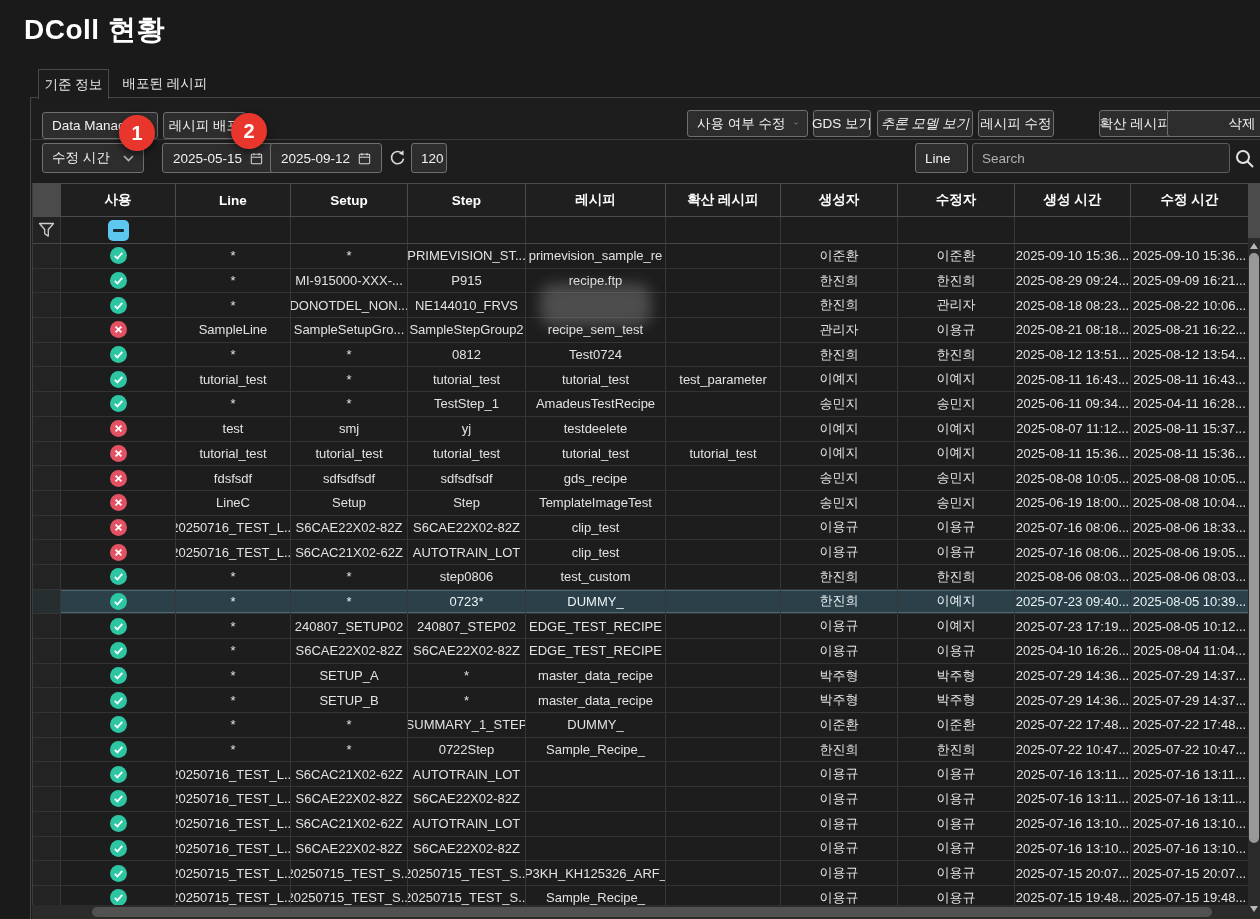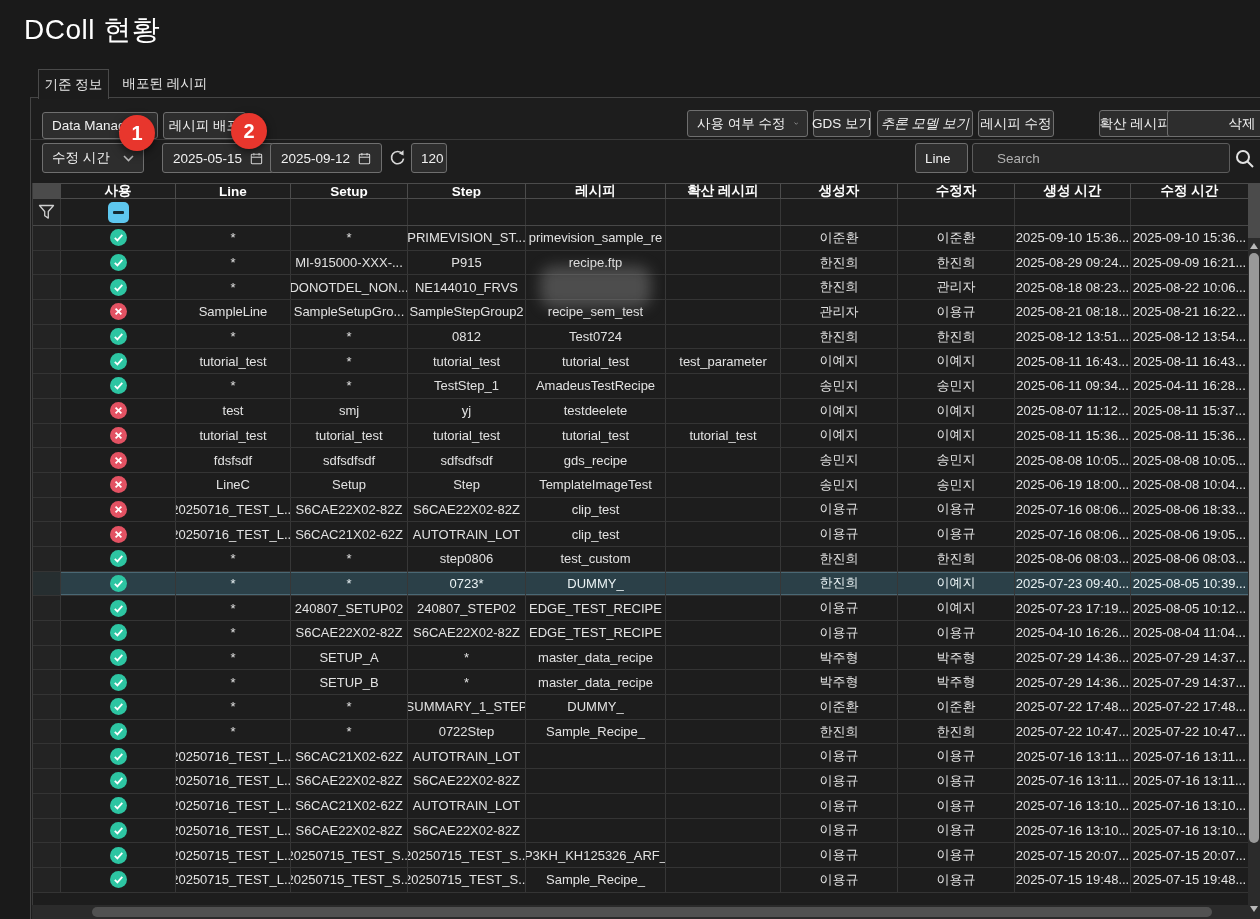--- a/index.html
+++ b/index.html
@@ -1,41 +1,41 @@
 <!DOCTYPE html>
 <html><head>
 <meta charset="utf-8">
 <style>
   * { margin:0; padding:0; }
   html,body { background:#111; }
   body { font-family:"Liberation Sans","DejaVu Sans",sans-serif; }
   .app { position:relative; width:1260px; height:919px; background:#1a1a1a; overflow:hidden; }
 
-  .page-title { position:absolute; left:24px; top:11px; font-size:28px; font-weight:normal; color:#ffffff; letter-spacing:.5px; }
+  .page-title { position:absolute; left:24px; top:11px; font-size:28px; font-weight:bold; color:#ffffff; letter-spacing:.5px; }
 
   .tab { position:absolute; top:69px; height:30px; display:flex; align-items:center; justify-content:center; font-size:13.5px; color:#e8e8e8; cursor:pointer; }
   .tab-active { left:38px; width:71px; background:#1c1c1c; border:1px solid #4a4a4a; border-bottom:none; z-index:3; box-sizing:border-box; }
   .tab-inactive { left:112px; width:106px; }
 
   .panel { position:absolute; left:30px; top:97px; width:1240px; height:830px; background:#1d1d1d; border:1px solid #454545; box-sizing:border-box; }
   .divider { position:absolute; left:31px; top:139px; width:1229px; height:1px; background:#3a3a3a; }
 
   .btn { position:absolute; box-sizing:border-box; height:27px; background:#2d2d2d; border:1px solid #6f6f6f; border-radius:3px; color:#f1f1f1; font-size:13.5px; display:flex; align-items:center; justify-content:center; gap:8px; cursor:pointer; white-space:nowrap; }
   .btn.dd { justify-content:space-between; padding:0 9px; }
   .btn.datebtn { justify-content:space-between; padding:0 10px; }
   .btn.tall { height:30px; }
   .iconbtn { position:absolute; width:22px; height:22px; display:flex; align-items:center; justify-content:center; cursor:pointer; background:none; border:none; }
 
-  .search { position:absolute; left:972px; top:143px; width:258px; height:30px; box-sizing:border-box; background:#262626; border:1px solid #5c5c5c; border-radius:3px; color:#dddddd; font-size:13.5px; padding:0 24px; font-family:"Liberation Sans","DejaVu Sans",sans-serif; }
+  .search { position:absolute; left:972px; top:143px; width:258px; height:30px; box-sizing:border-box; background:#262626; border:1px solid #5c5c5c; border-radius:3px; color:#dddddd; font-size:13.5px; padding:0 9px; font-family:"Liberation Sans","DejaVu Sans",sans-serif; }
   .search::placeholder { color:#b0b0b0; }
 
   .badge { position:absolute; width:36px; height:36px; border-radius:50%; background:#e8362d; color:#fff; font-size:20px; font-weight:bold; display:flex; align-items:center; justify-content:center; z-index:10; box-shadow:0 3px 8px rgba(0,0,0,.55); }
 
   .grid { position:absolute; left:32px; top:183px; width:1216px; height:722px; overflow:hidden; border-left:1px solid #3c3c3c; box-sizing:content-box; }
-  #grid-header { display:flex; height:16px; box-sizing:border-box; border-top:1px solid #4c4c4c; border-bottom:1px solid #4c4c4c; background:#1f1f1f; }
+  #grid-header { display:flex; height:34px; box-sizing:border-box; border-top:1px solid #4c4c4c; border-bottom:1px solid #4c4c4c; background:#1f1f1f; }
   #grid-filter { display:flex; height:27px; box-sizing:border-box; border-bottom:1px solid #484848; background:#1d1d1d; }
   .grow { display:flex; height:24.7px; box-sizing:border-box; border-bottom:1px solid #343434; background:#1d1d1d; }
   .grow.sel { background:#2b4048; box-shadow:inset 0 1px 0 #4a6874, inset 0 -1px 0 #4a6874; }
   .grow.sel .gc { color:#eaf2f4; }
   .grow.sel .c0 { background:#262e30; }
 
   .gc { box-sizing:border-box; display:flex; align-items:center; justify-content:center; font-size:13px; color:#e2e2e2; border-right:1px solid #373737; overflow:hidden; white-space:nowrap; position:relative; height:100%; }
   .hc { font-weight:bold; color:#ffffff; background:#1f1f1f; border-right:1px solid #4c4c4c; font-size:13.5px; }
   .hc.corner { background:#4b4b4b; }
   .c0 { width:28px; background:#232323; }

